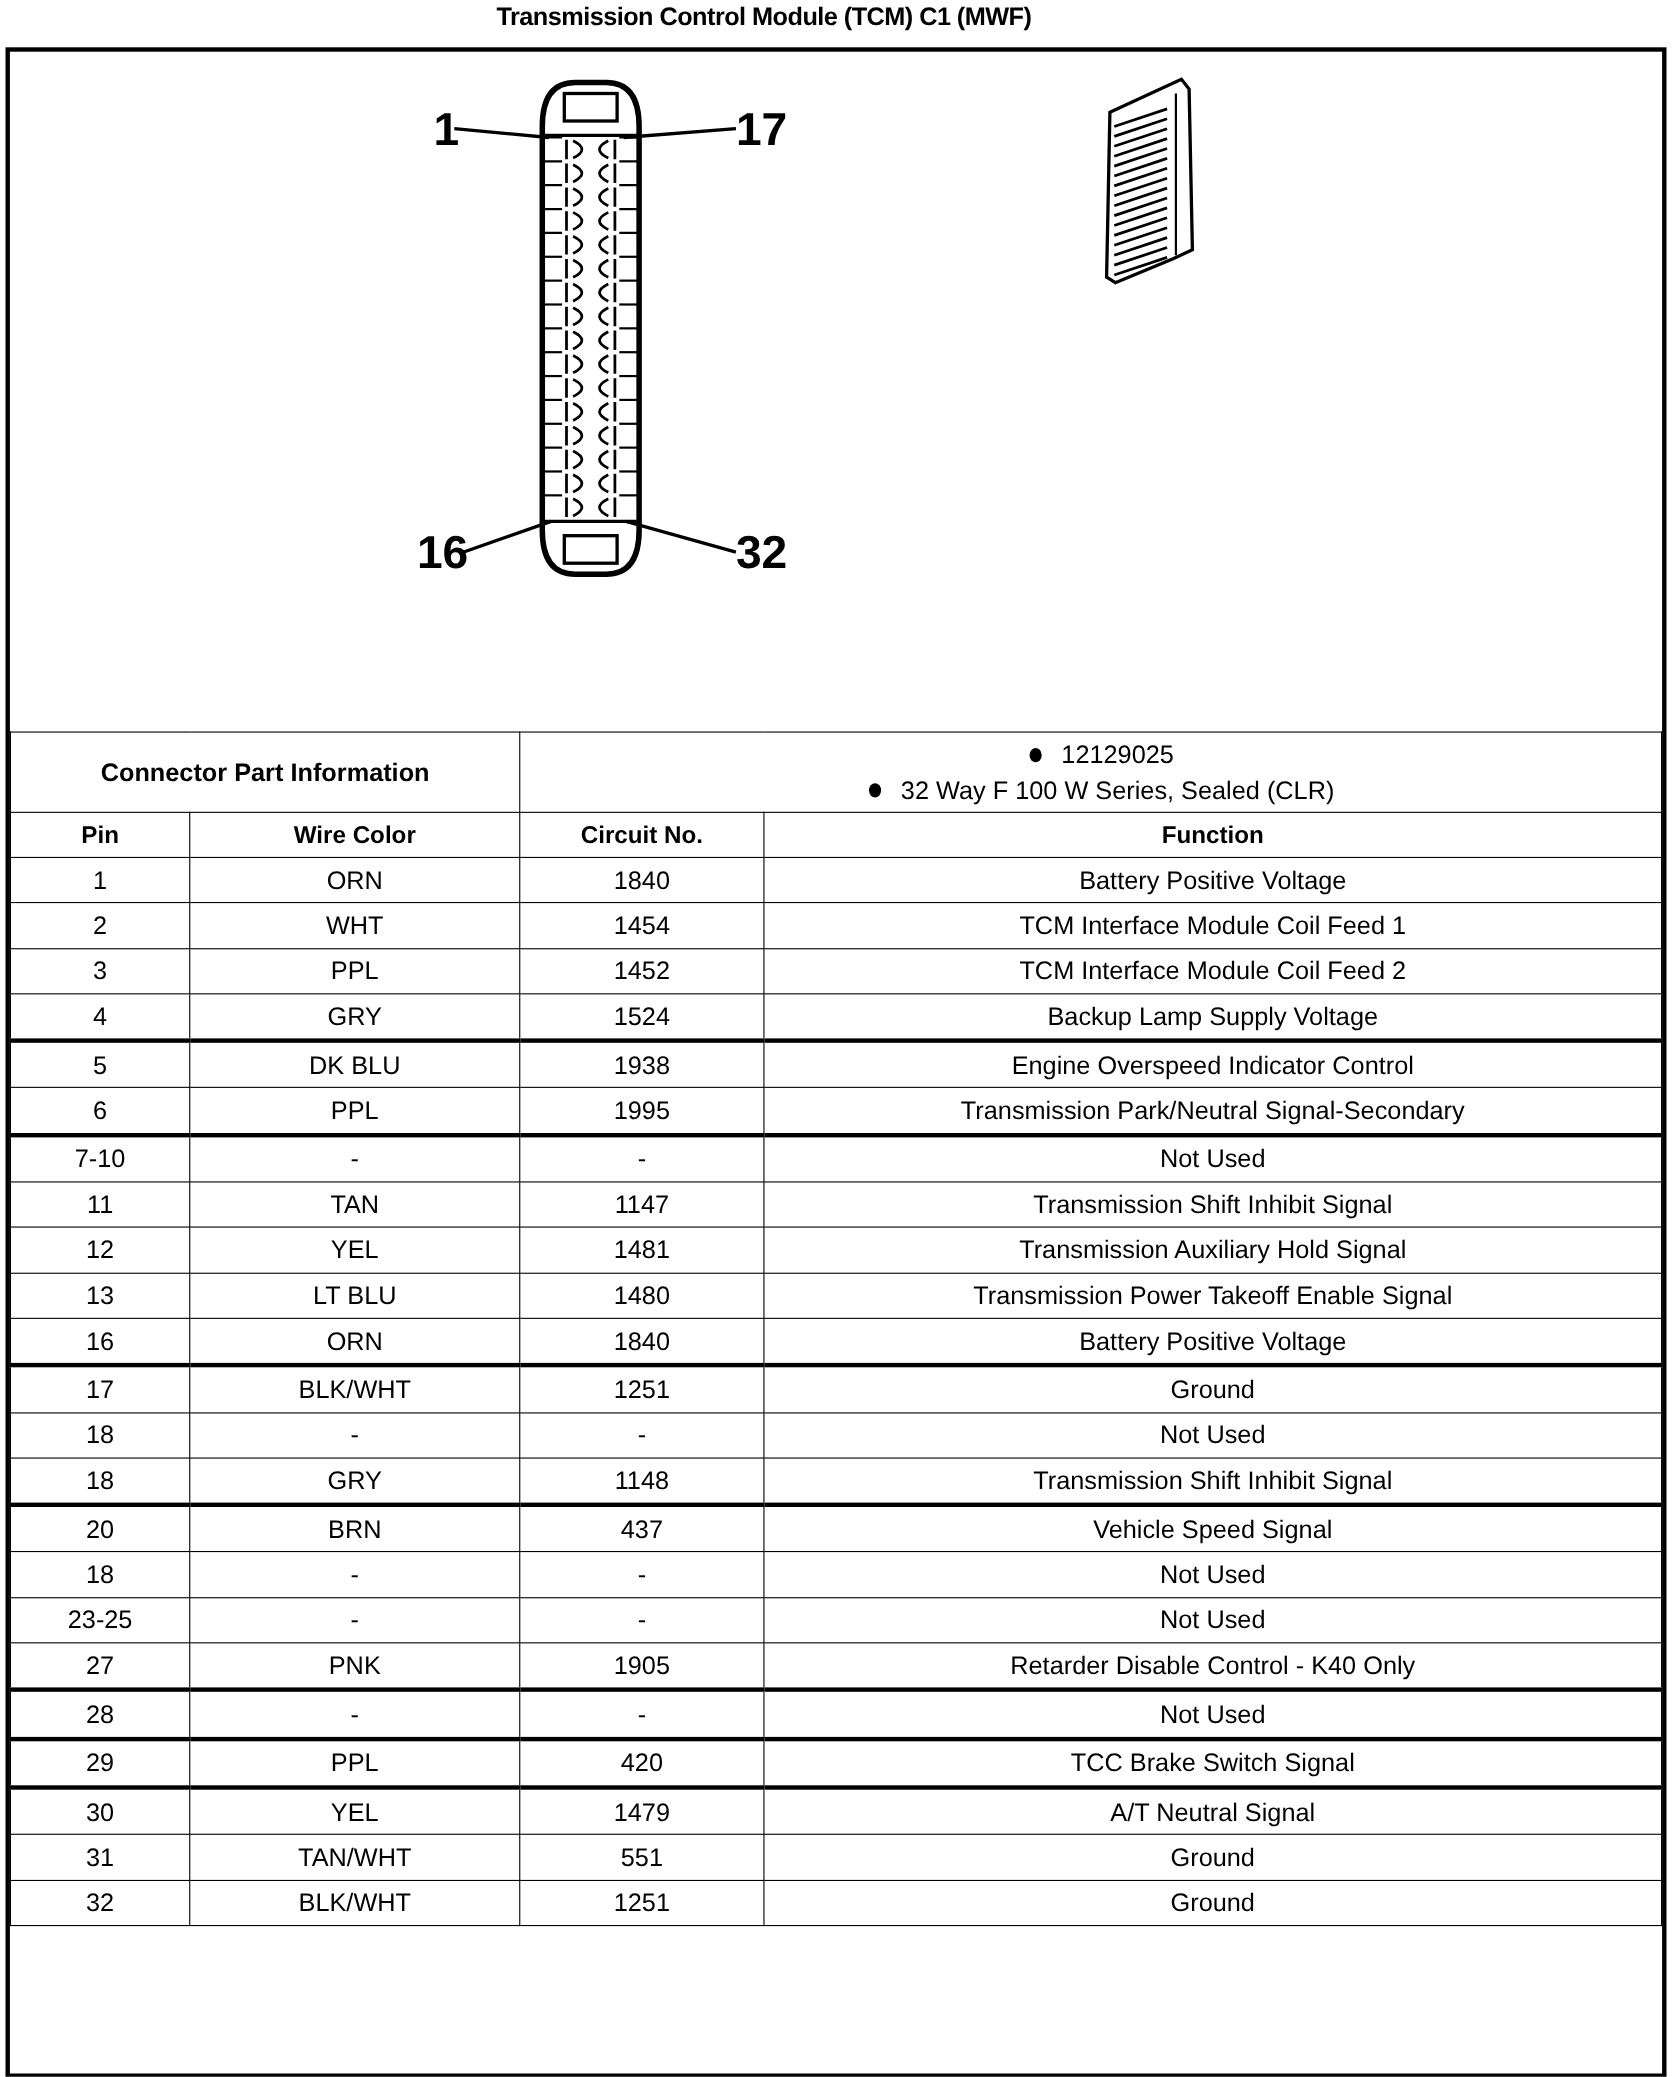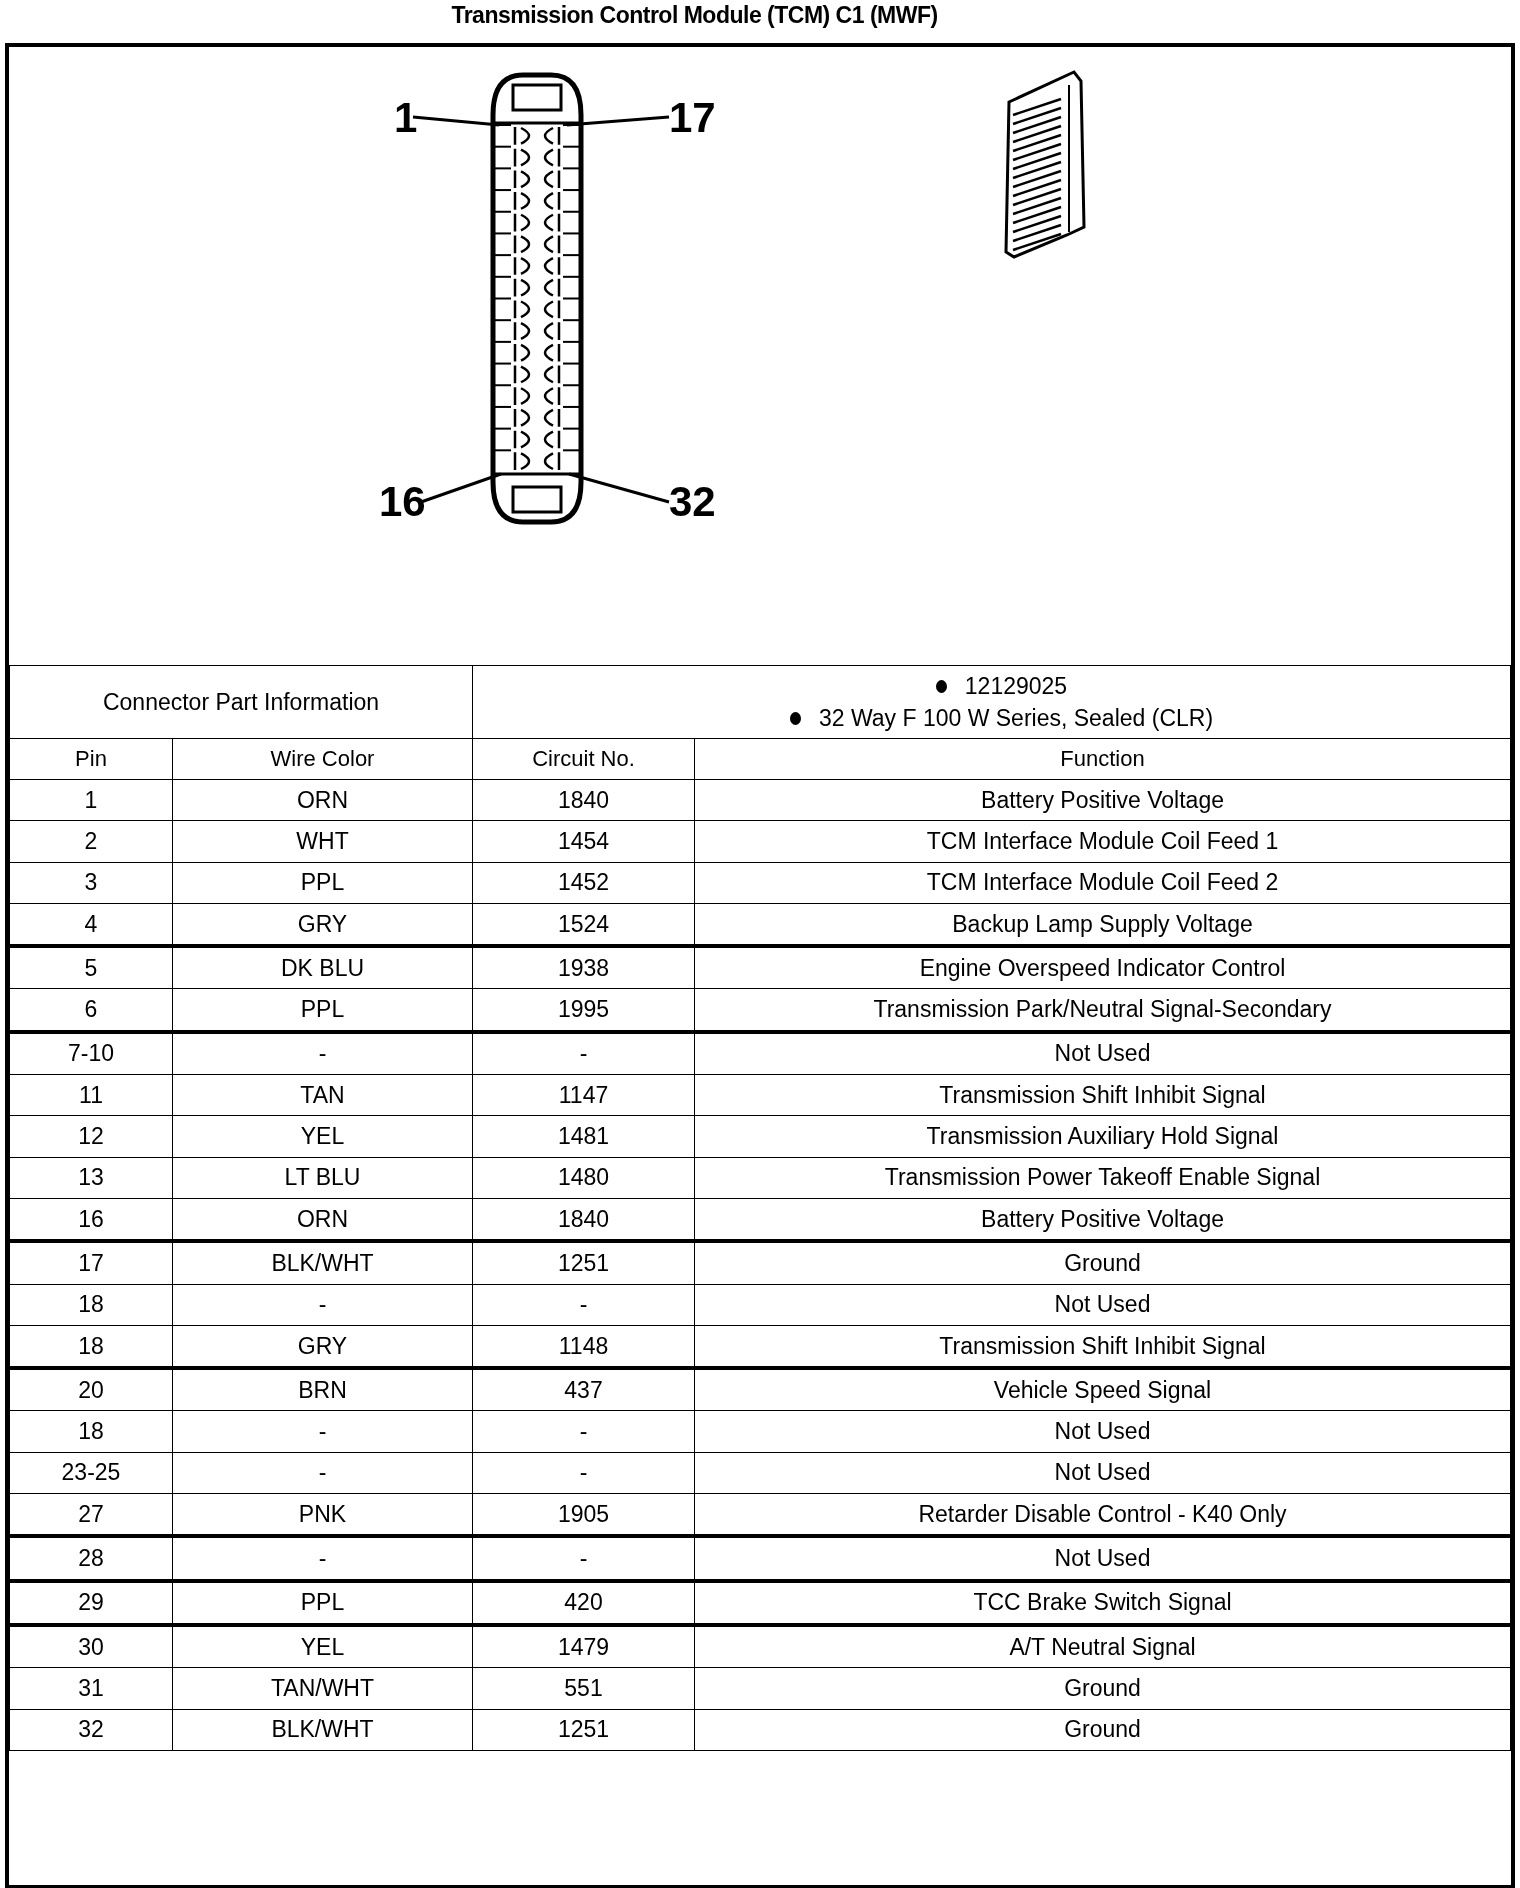--- a/index.html
+++ b/index.html
@@ -10,23 +10,23 @@
            letter-spacing: -0.5px; }
   .frame { position: absolute; left: 5px; top: 43px; width: 1502px; height: 1838px;
            border: 4px solid #000; box-sizing: content-box; }
   .diagram { position: absolute; left: 0; top: 0; width: 1502px; height: 618px; }
   .diagram svg { position: absolute; left: 0; top: 0; }
   table.pins { position: absolute; left: 0; top: 618px; width: 1502px;
                border-collapse: collapse; table-layout: fixed; }
   table.pins td, table.pins th { border: 1.5px solid #000; padding: 0; font-size: 23px;
                text-align: center; vertical-align: middle; overflow: hidden; white-space: nowrap; }
   table.pins tr.group-top td { border-top: 4px solid #000; }
-  table.pins th { font-weight: normal; font-size: 22px; }
+  table.pins th { font-weight: bold; font-size: 22px; }
   .info-row td { height: 72px; border-top: 2px solid #000; }
-  .info-label { font-weight: normal; font-size: 22px; }
+  .info-label { font-weight: bold; font-size: 22px; }
   .info-list { text-align: left !important; padding-left: 20px !important; }
   .info-list div { display: flex; align-items: center; height: 32px; justify-content: center; }
   .bullet { display: inline-block; width: 11px; height: 13px; border-radius: 50%;
             background: #000; margin-right: 18px; }
   .hdr-row th { height: 40px; border-bottom: 4px solid #000; }
   .data-row td { height: 40.3px; }
   td.func { text-align: left; padding-left: 6px; margin-top: 16px; }
   .num { font-weight: bold; font-size: 42px; font-family: "Liberation Sans", sans-serif; }
 </style>
 </head>

